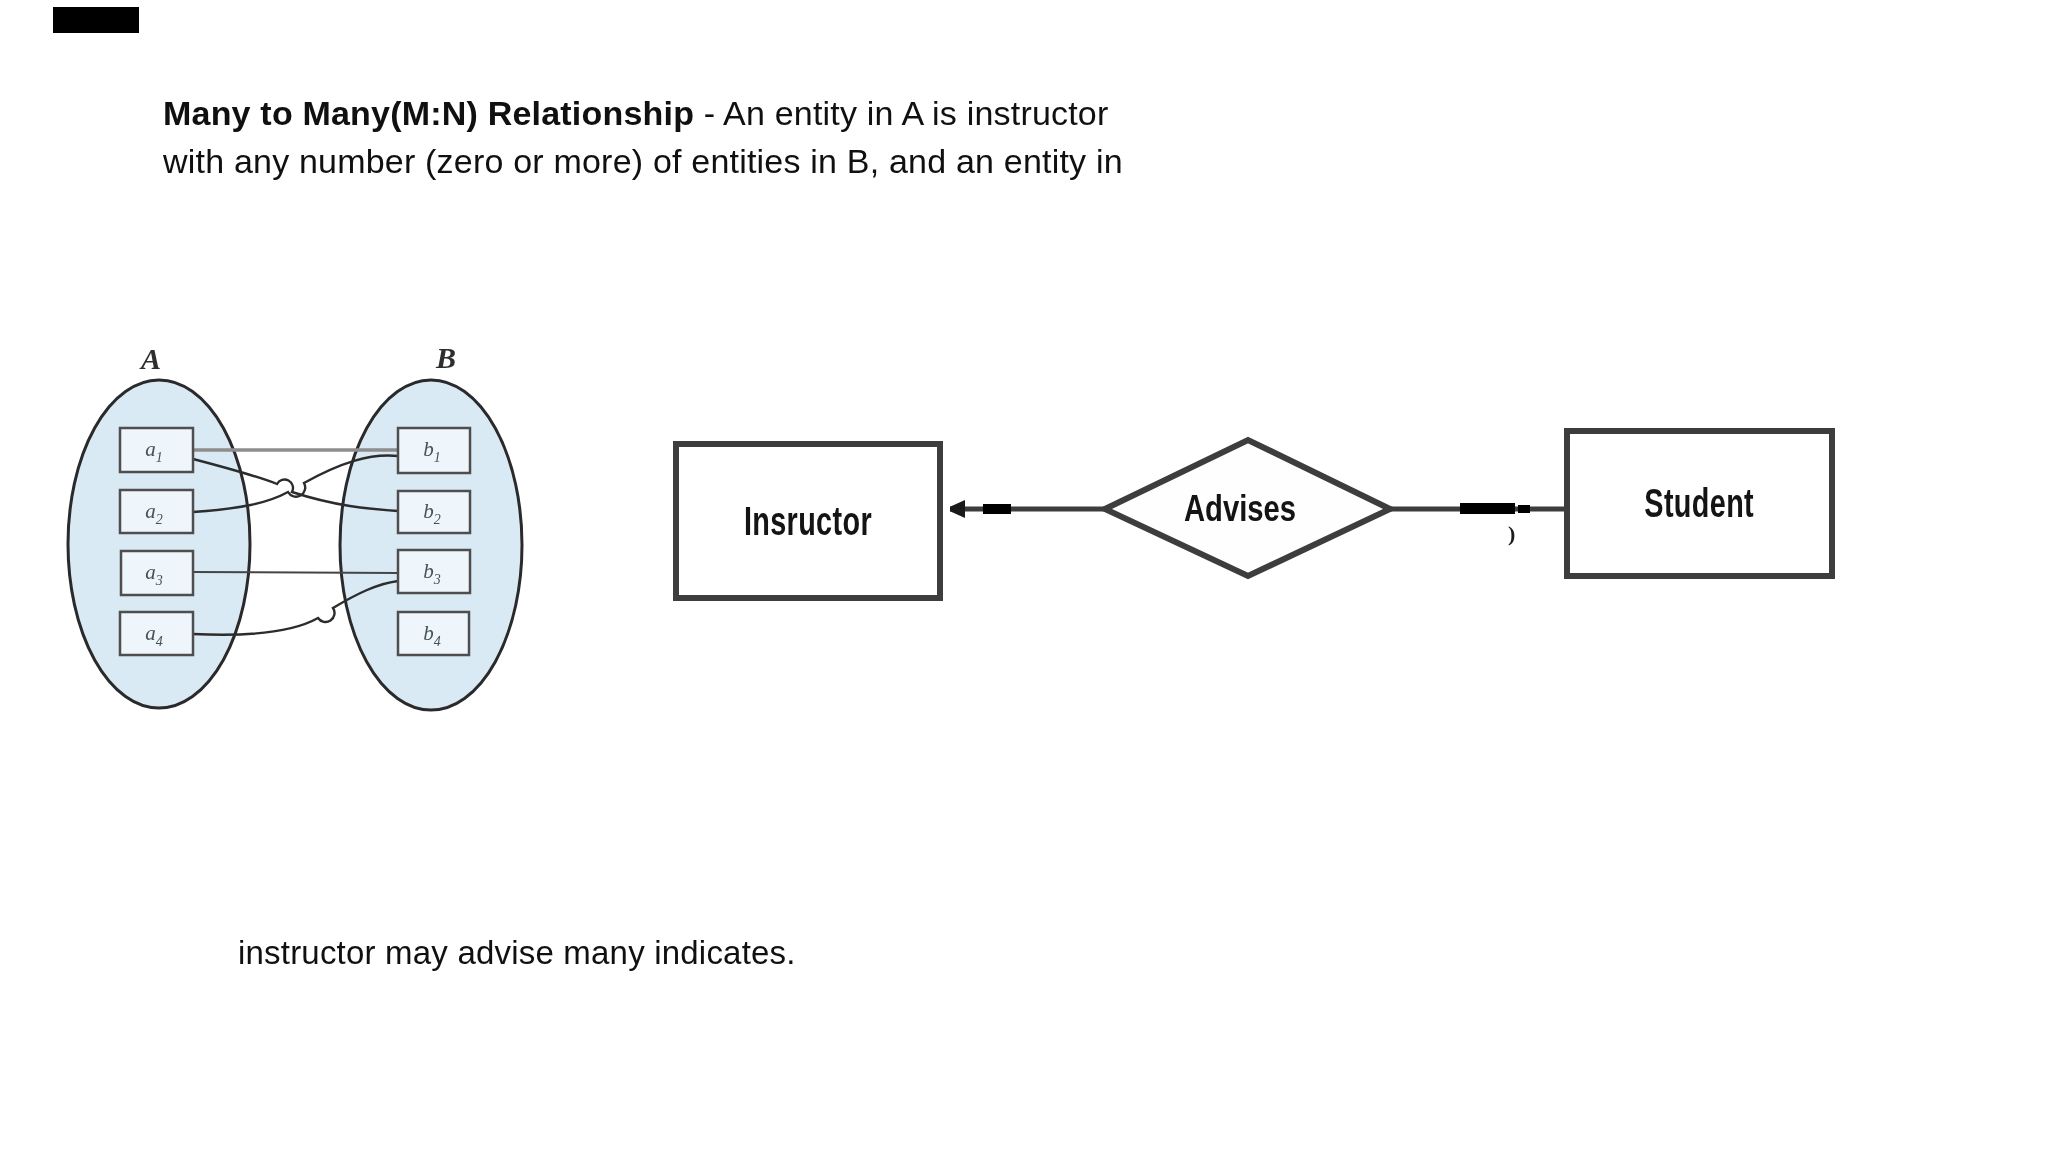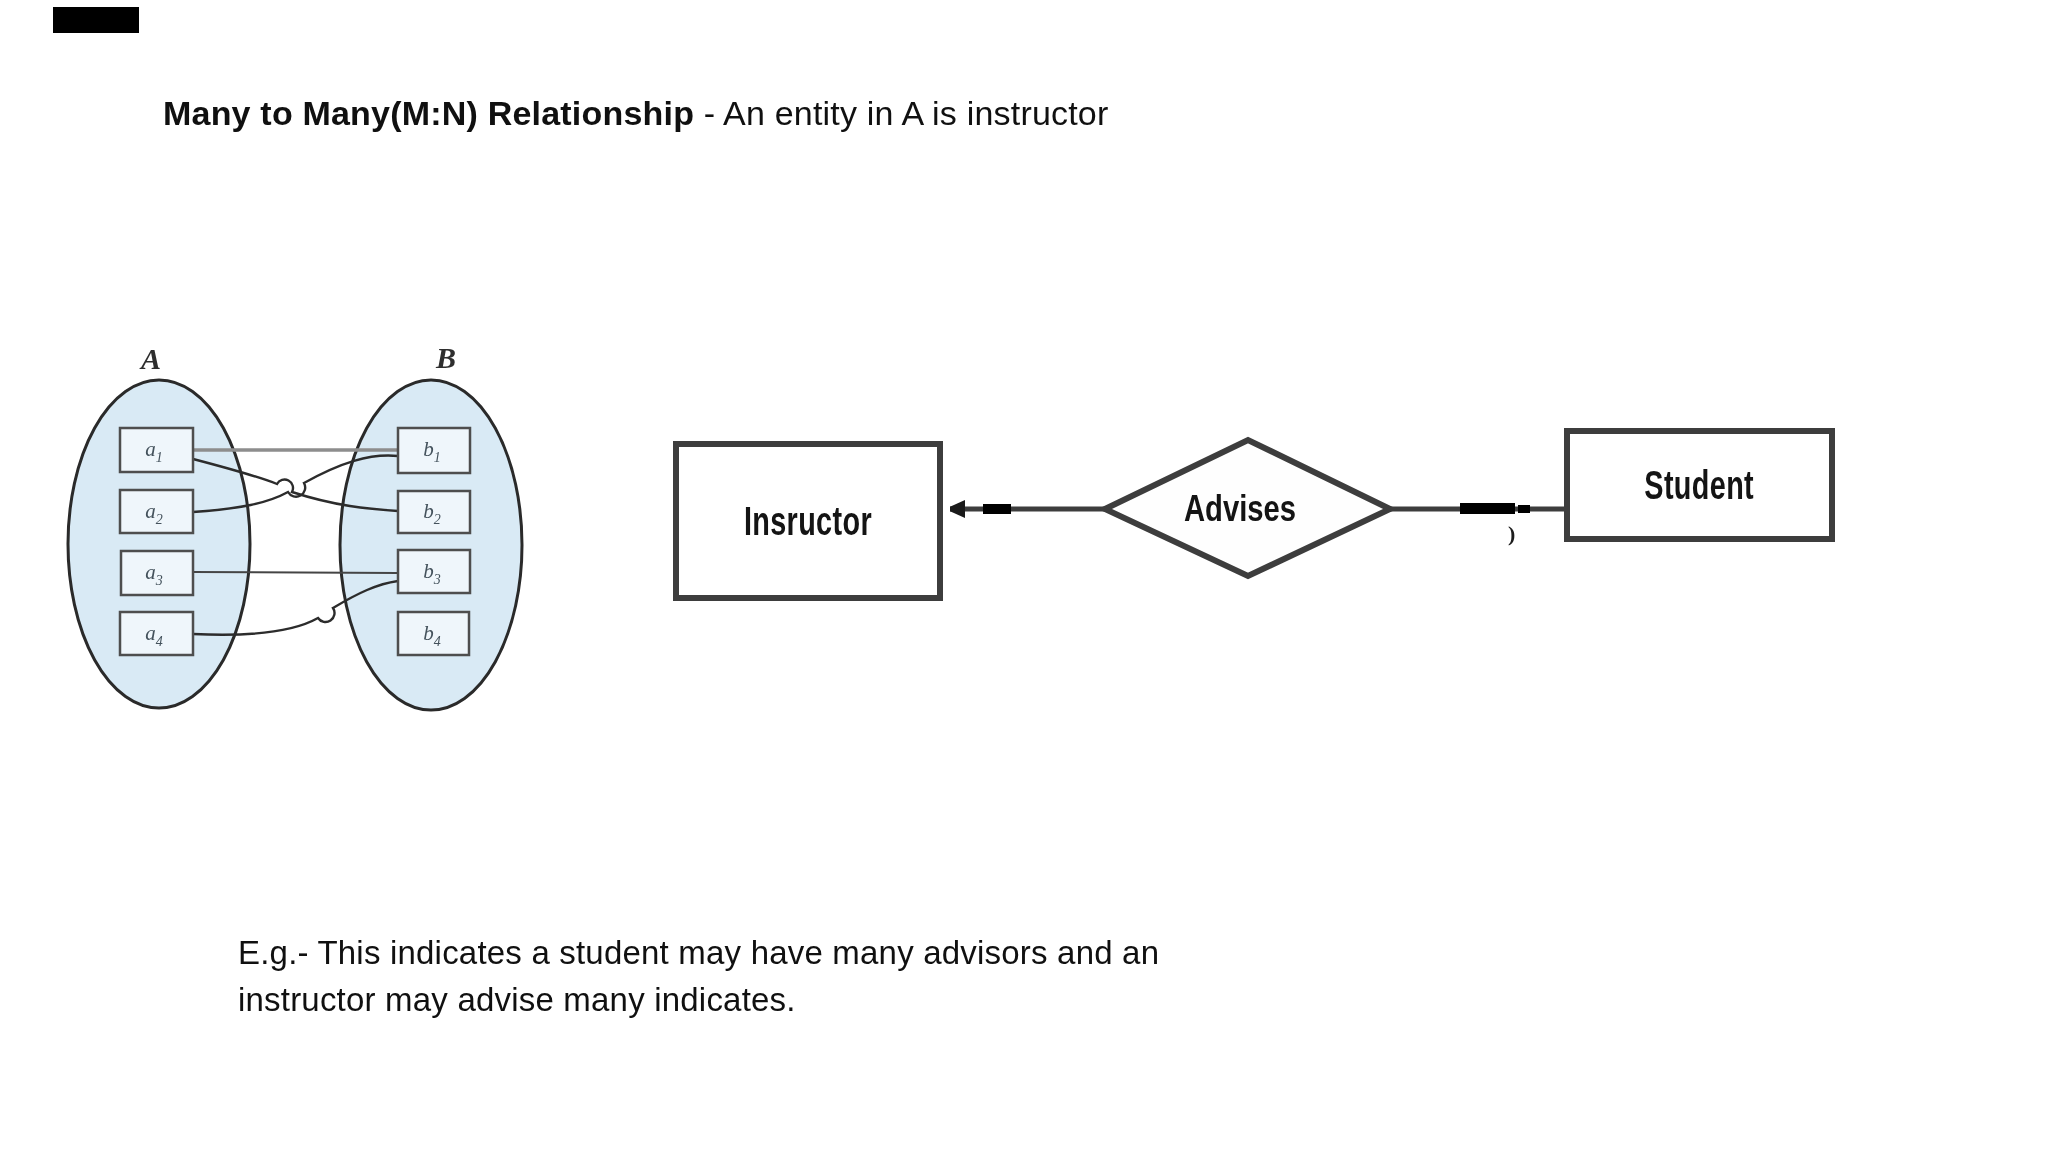--- a/index.html
+++ b/index.html
@@ -21,39 +21,40 @@
     font-size:33px;line-height:47px;color:#101010;letter-spacing:.2px;white-space:nowrap;
   }
   
   .set-svg{position:absolute;left:40px;top:320px;}
   .er-svg{position:absolute;left:950px;top:420px;}
   .entity-box{
     position:absolute;background:#ffffff;border:6px solid #3d3d3d;
     display:flex;align-items:center;justify-content:center;box-sizing:border-box;
   }
   .entity-box.instructor{left:673px;top:441px;width:270px;height:160px;}
-  .entity-box.student{left:1564px;top:428px;width:271px;height:114px;}
+  .entity-box.student{left:1564px;top:428px;width:271px;height:151px;}
   .entity-label{
     font-size:40px;font-weight:700;color:#141414;
     transform:scaleX(0.72);transform-origin:center;white-space:nowrap;letter-spacing:.5px;
   }
   .cardinality-mark{
     position:absolute;left:1508px;top:521px;font-family:"Liberation Serif",serif;
     font-size:22px;color:#1c1c1c;font-weight:700;
   }
   .svg-set-label{font-family:"Liberation Serif",serif;font-style:italic;font-weight:700;}
   .svg-item-label{font-family:"Liberation Serif",serif;font-style:italic;fill:#44525c;}
 </style>
 </head>
 <body>
 
 <div class="top-marker"></div>
 
 <div class="title-block">
   <div><span class="title-bold">Many to Many(M:N) Relationship</span><span> - An entity in A is instructor</span></div>
+  <div>with any number (zero or more) of entities in B, and an entity in</div>
 </div>
 
 <svg class="set-svg" width="560" height="470" viewBox="0 0 560 470">
 
   <ellipse cx="119" cy="224" rx="91" ry="164" fill="#d9eaf5" stroke="#2a2a2a" stroke-width="3"></ellipse>
   <ellipse cx="391" cy="225" rx="91" ry="165" fill="#d9eaf5" stroke="#2a2a2a" stroke-width="3"></ellipse>
 
   <text class="svg-set-label" x="111" y="49" font-size="30" fill="#2e2e2e" text-anchor="middle">A</text>
   <text class="svg-set-label" x="406" y="48" font-size="30" fill="#2e2e2e" text-anchor="middle">B</text>
 
@@ -98,15 +99,14 @@
   <polygon points="155,89 298,20 440,89 298,156" fill="#fefefe" stroke="#3d3d3d" stroke-width="6"></polygon>
   <line x1="440" y1="89" x2="616" y2="89" stroke="#3d3d3d" stroke-width="5"></line>
   <rect x="510" y="83" width="55" height="11" fill="#000000"></rect>
   <rect x="568" y="85" width="12" height="8" fill="#000000"></rect>
   <text x="290" y="101" font-size="36" font-weight="700" fill="#141414" text-anchor="middle" textLength="112" lengthAdjust="spacingAndGlyphs">Advises</text>
 </svg>
 
 <div class="cardinality-mark">)</div>
 
 <div class="example-block">
-  <div>E.g.- This indicates a student may have many advisors and an</div>
   <div>instructor may advise many indicates.</div>
 </div>
 
 </body></html>

